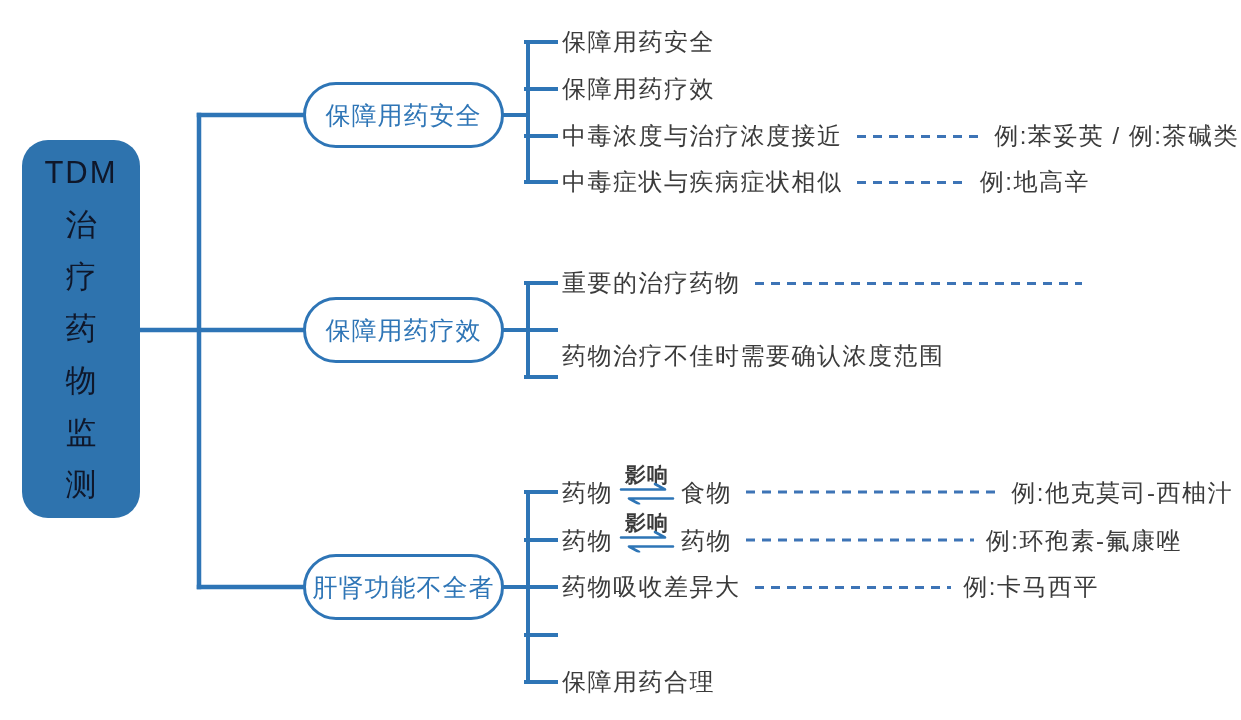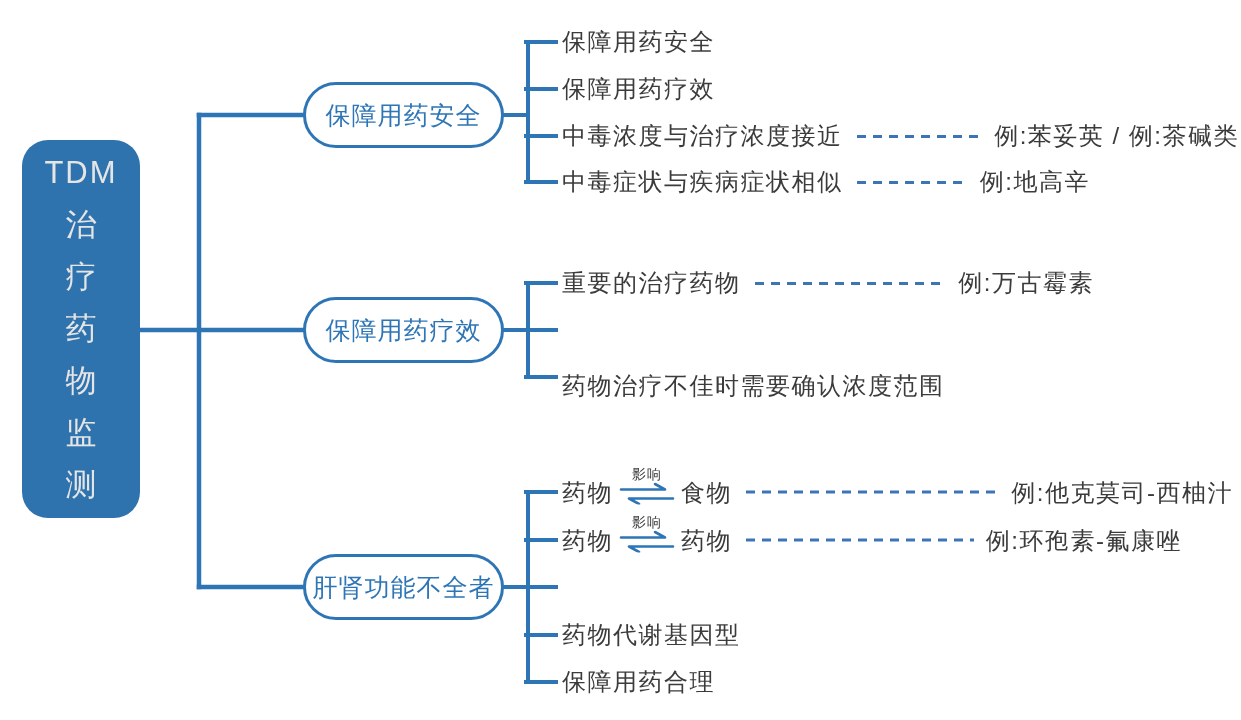--- a/index.html
+++ b/index.html
@@ -14,21 +14,21 @@
     font-family:"Liberation Sans","DejaVu Sans",sans-serif;
   }
   .canvas{position:absolute;inset:0;}
   svg.connectors{position:absolute;left:0;top:0;z-index:1;}
 
   
   .root-node{
     position:absolute;left:22px;top:140px;width:118px;height:378px;
     background:var(--root-fill);border-radius:26px;z-index:2;
     display:flex;flex-direction:column;align-items:center;justify-content:center;
-    color:#e5e5e5;font-size:31px;line-height:52px;text-align:center;
+    color:#0f172a;font-size:31px;line-height:52px;text-align:center;
   }
   .root-node .rline{display:block;}
   .root-node .rline:first-child{letter-spacing:2px;}
 
   
   .pill{
     position:absolute;left:303px;width:201px;height:66px;box-sizing:border-box;
     border:3.5px solid var(--primary);border-radius:33px;background:#fff;z-index:2;
     display:flex;align-items:center;justify-content:center;
     color:var(--primary);font-size:25px;letter-spacing:1px;white-space:nowrap;
@@ -44,21 +44,21 @@
   .dashline{
     flex:1;height:3px;margin:0 12px 0 14px;min-width:40px;align-self:center;
     background:repeating-linear-gradient(90deg,var(--dash-line) 0 9px,transparent 9px 16px);
   }
 
   
   .eq{
     display:inline-flex;flex-direction:column;align-items:center;
     margin:0 6px;transform:translateY(-7px);
   }
-  .eq-label{font-size:14px;line-height:17px;letter-spacing:1px;color:var(--leaf-text);}
+  .eq-label{font-size:21px;line-height:17px;letter-spacing:1px;color:var(--leaf-text);font-weight:bold;}
   .eq-svg path{stroke:var(--primary);stroke-width:2.6;fill:none;stroke-linecap:round;}
 </style>
 </head>
 <body>
 
 <div class="canvas">
 
   <svg class="connectors" width="1241" height="720" viewBox="0 0 1241 720">
 
     <g stroke="#2E75B6" stroke-width="4.5" fill="none" stroke-linecap="square">
@@ -129,23 +129,22 @@
   </div>
   <div class="leaf" style="top:182px;width:528px">
     <span class="ltext">中毒症状与疾病症状相似</span>
     <span class="dashline"></span>
     <span class="ltext">例:地高辛</span>
   </div>
 
   <div class="leaf" style="top:283px;width:532px">
     <span class="ltext">重要的治疗药物</span>
     <span class="dashline"></span>
-    <span class="ltext">例:万古霉素</span>
   </div>
-  <div class="leaf" style="top:386px">
+  <div class="leaf" style="top:356px">
     <span class="ltext">药物治疗不佳时需要确认浓度范围</span>
   </div>
 
   <div class="leaf" style="top:492px;width:671px">
     <span class="ltext">药物</span>
     <span class="eq">
       <span class="eq-label">影响</span>
       <svg class="eq-svg" width="56" height="22" viewBox="0 0 56 22">
         <path d="M2 7 H46 M36 1.5 L46 7"></path>
         <path d="M54 16 H10 M20 21.5 L10 16"></path>
@@ -161,20 +160,22 @@
       <span class="eq-label">影响</span>
       <svg class="eq-svg" width="56" height="22" viewBox="0 0 56 22">
         <path d="M2 7 H46 M36 1.5 L46 7"></path>
         <path d="M54 16 H10 M20 21.5 L10 16"></path>
       </svg>
     </span>
     <span class="ltext">药物</span>
     <span class="dashline"></span>
     <span class="ltext">例:环孢素-氟康唑</span>
   </div>
-  <div class="leaf" style="top:635px">
-    <span class="ltext">药物代谢基因型</span>
+  <div class="leaf" style="top:587px;width:537px">
+    <span class="ltext">药物吸收差异大</span>
+    <span class="dashline"></span>
+    <span class="ltext">例:卡马西平</span>
   </div>
   <div class="leaf" style="top:682px">
     <span class="ltext">保障用药合理</span>
   </div>
 
 </div>
 
 </body></html>

